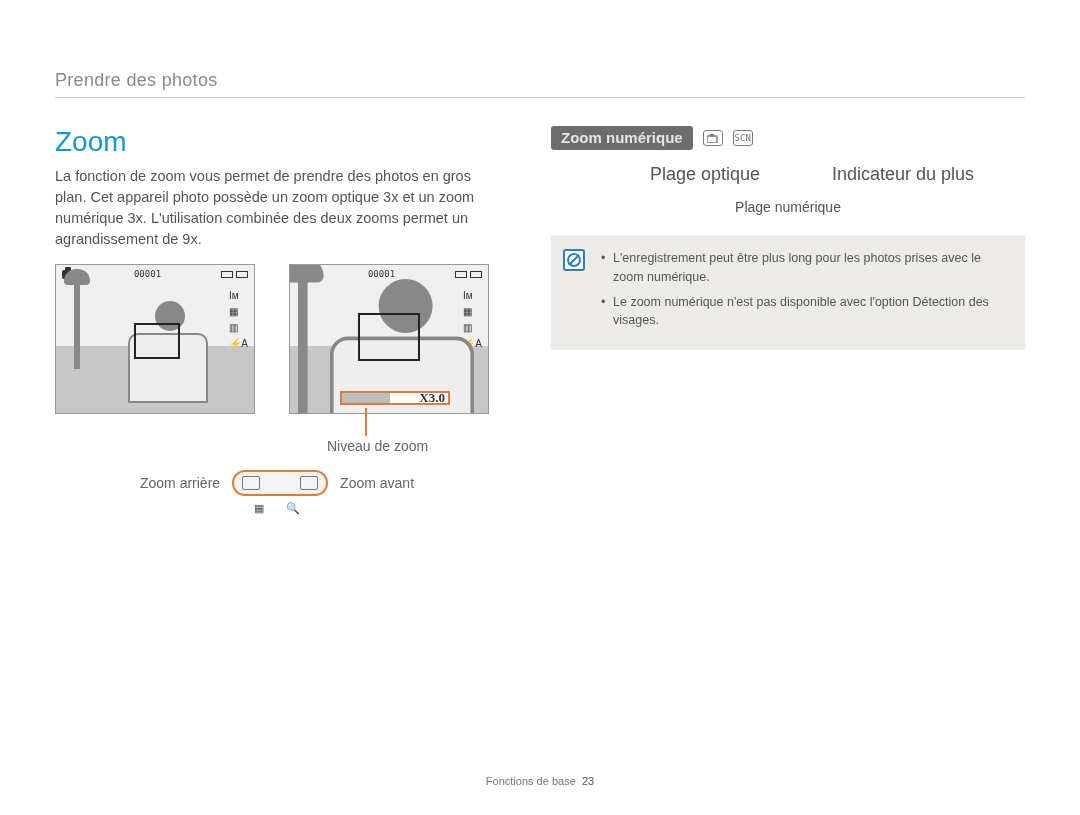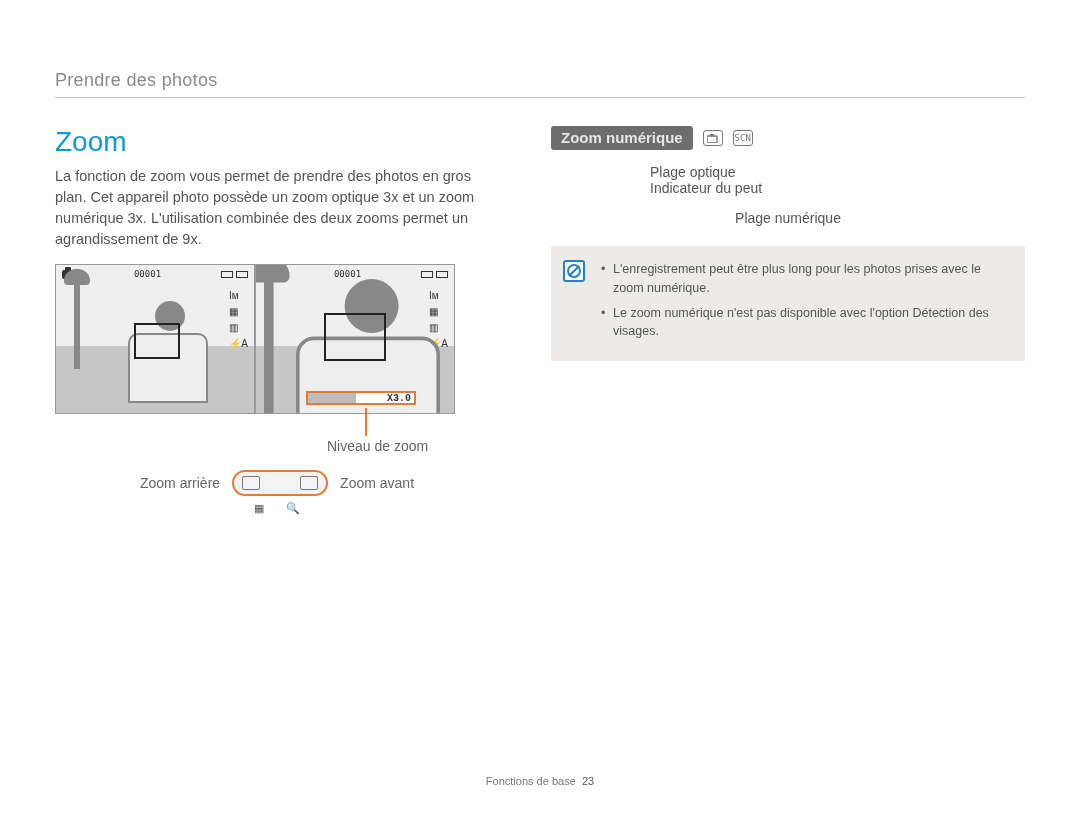--- a/index.html
+++ b/index.html
@@ -50,21 +50,21 @@
   }
   .mode-icon {
     border: 1.5px solid #7a7a7a;
     border-radius: 3px;
     width: 20px; height: 16px;
     display: inline-flex; align-items: center; justify-content: center;
     font-size: 9px; color: #7a7a7a;
   }
 
   
-  .shots { display:flex; gap:0; margin-top:6px; }
+  .shots { display:flex; gap:34px; margin-top:6px; }
   .shot {
     width: 200px; height: 150px;
     border: 1px solid #999;
     position: relative;
     background: linear-gradient(#efefef 0 55%, #c7c7c7 55% 100%);
     overflow: hidden;
   }
   .shot .topbar {
     position:absolute; top:4px; left:6px; right:6px;
     display:flex; justify-content: space-between; align-items:center;
@@ -84,39 +84,39 @@
   .focus-rect{position:absolute;border:2px solid #222;}
   .shot1 .focus-rect{left:78px; top:58px; width:46px; height:36px;}
   .shot2 .person{ left:40px; top:14px; transform:scale(1.8); transform-origin: top left;}
   .shot2 .lamp{ left:8px; top:8px; transform:scale(1.6); transform-origin: top left;}
   .shot2 .focus-rect{left:68px; top:48px; width:62px; height:48px;}
   .zoom-strip{
     position:absolute; left:50px; bottom:8px; width:110px; height:14px;
     border:2px solid #e07b3b; background:#fff; display:flex; align-items:center;
   }
   .zoom-strip .fill{ background:#bdbdbd; height:100%; width:45%;}
-  .zoom-strip .val{ position:absolute; right:3px; font-family:Liberation Mono, monospace; font-size:10px; font-weight:700; color:#333;text-align:center;}
+  .zoom-strip .val{ position:absolute; right:3px; font-family:Liberation Serif, serif; font-size:13px; font-weight:700; color:#333;text-align:center;}
 
   .callout { position:relative; margin: -4px 0 0 262px; height:46px;}
   .callout .stem{ position:absolute; left:48px; top:-2px; width:1.5px; height:28px; background:#e07b3b;}
   .callout .lbl{ position:absolute; top:28px; left:10px; font-size:14px; color:#666;}
 
   .rocker-row{ display:flex; align-items:center; justify-content:center; gap:12px; margin-top:14px;}
   .rocker-row .txt{ font-size:14px; color:#666;}
   .rocker{
     width:96px; height:26px; border:2px solid #e07b3b;
     border-radius:13px; display:flex; align-items:center; justify-content:space-between;
     padding:0 8px; background:#f3f3f3;
   }
   .rocker .btn{ width:18px; height:14px; border:1.5px solid #777; border-radius:2px;}
   .sub-icons{ display:flex; gap:22px; justify-content:center; margin-top:6px; font-size:11px; color:#555;}
 
   
   .diagram{ margin: 14px auto 8px; width:380px; position:relative;}
-  .dlabels{ display:flex; justify-content:space-between; font-size:14px; color:#555; margin-bottom:4px; padding:0 4px 0 52px;flex-direction:column;}
+  .dlabels{ display:flex; justify-content:space-between; font-size:18px; color:#555; margin-bottom:4px; padding:0 4px 0 52px;}
   .bar-outer{ display:flex; align-items:center; gap:10px;}
   .bar{
     width:300px; height:22px; border:1.5px solid #777; position:relative; background:#fff;
   }
   .bar .divider{ position:absolute; left:148px; top:-8px; bottom:-8px; width:1.5px; background:#666;}
   .bar .optical-tick{ position:absolute; left:0; top:-10px; width:150px; height:6px; border:1.5px solid #777; border-bottom:none;}
   .bar .digital-tick{ position:absolute; right:0; bottom:-10px; width:150px; height:6px; border:1.5px solid #777; border-top:none;}
   .bar .indicator{ position:absolute; right:12px; top:2px; bottom:2px; width:12px; background:#888;}
   .x30{ font-family: "Courier New", monospace; font-size:28px; font-weight:700; color:#333; letter-spacing:1px;}
   .diag-cap{ text-align:center; font-size:14px; color:#555; margin-top:14px;}
@@ -231,21 +231,21 @@
             <rect x="0" y="2" width="10" height="7" rx="1" fill="none" stroke="#7a7a7a" stroke-width="1.4"></rect>
             <rect x="3" y="0" width="4" height="2.5" fill="#7a7a7a"></rect>
           </svg>
       </span>
       <span class="mode-icon" style="font-family:monospace;">SCN</span>
     </div>
 
     <div class="diagram">
       <div class="dlabels">
         <span>Plage optique</span>
-        <span>Indicateur du peut</span>
+        <span>Indicateur du plus</span>
       </div>
       <div class="diag-cap">Plage numérique</div>
     </div>
 
     <div class="info-box">
       <div class="icon">
         <svg width="14" height="14" viewBox="0 0 14 14">
             <circle cx="7" cy="7" r="6" fill="none" stroke="#2a7fbf" stroke-width="2"></circle>
             <line x1="2" y1="12" x2="12" y2="2" stroke="#2a7fbf" stroke-width="2"></line>
           </svg>

